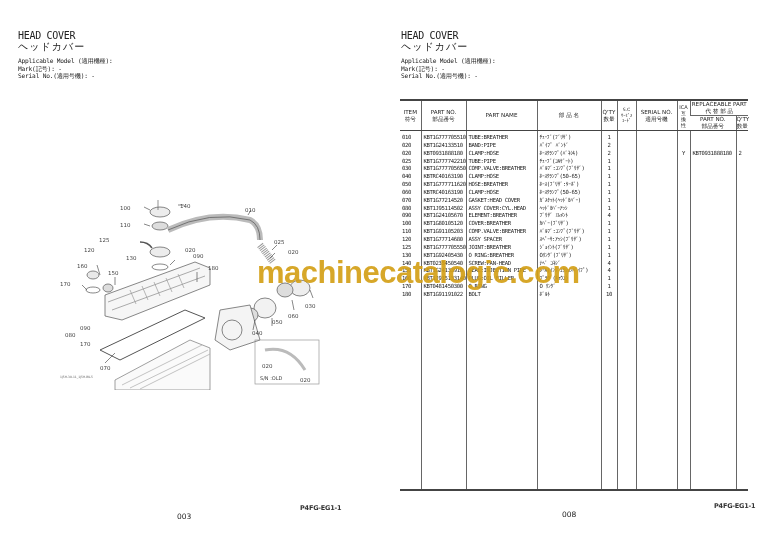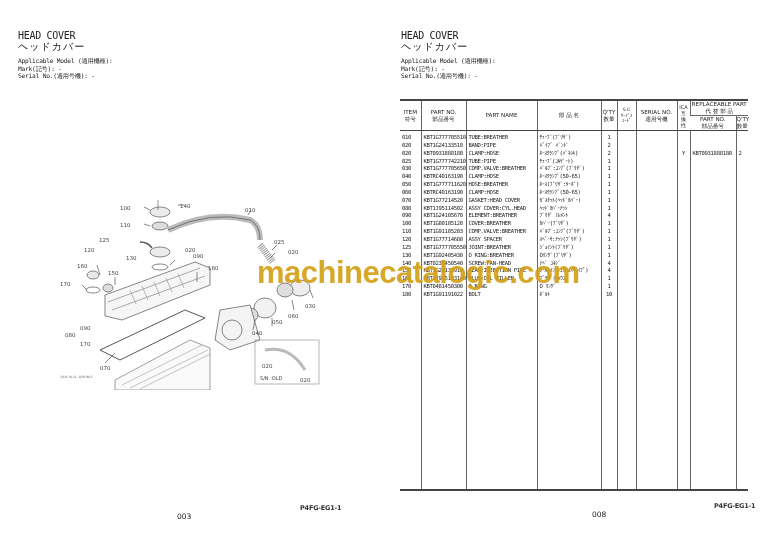--- a/index.html
+++ b/index.html
@@ -439,16 +439,16 @@
             <td></td>
             <td></td>
             <td></td>
           </tr>
         </tbody>
     </table>
     <div class="bottom-rule" id="bottomRule" style="top: 390px;"></div>
   </div>
 
   <div class="code" style="left:330px;top:502px;">P4FG-EG1-1</div>
-  <div class="pno" style="left:178px;top:510px;margin-left:30px;">008</div>
+  <div class="pno" style="left:178px;top:510px;">008</div>
 </div>
 
 <div class="watermark">machinecatalogic.com</div>
 
 </body></html>

